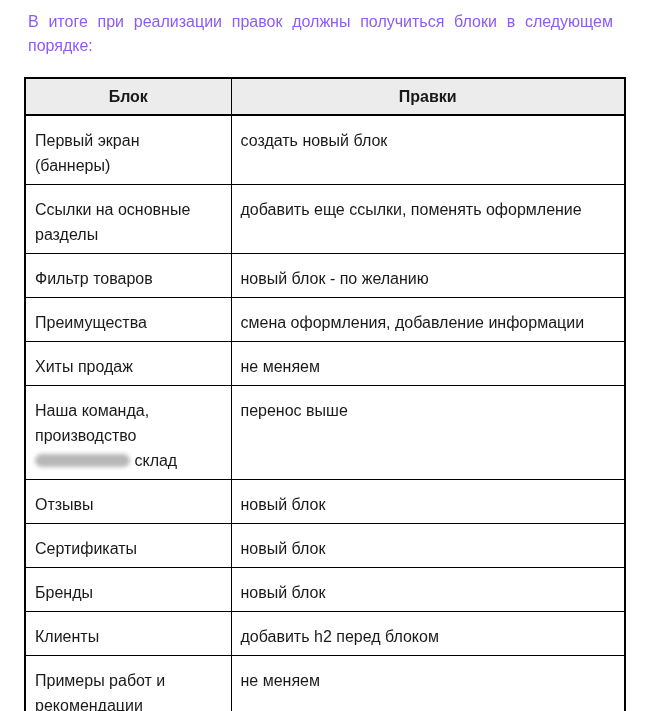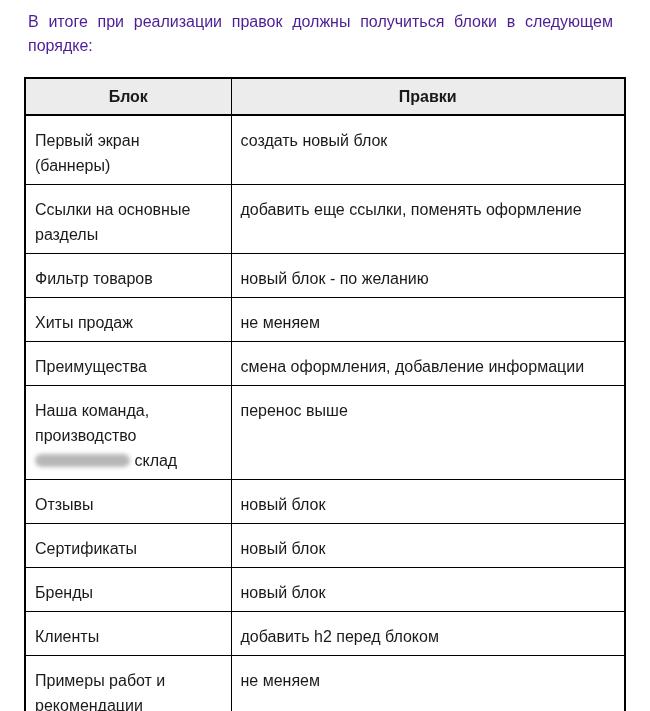--- a/index.html
+++ b/index.html
@@ -16,21 +16,21 @@
     padding: 10px 26px 0 24px;
     background: #ffffff;
     overflow: hidden;
   }
   .intro {
     width: 585px;
     margin: 0 0 0 4px;
     font-size: 16px;
     line-height: 24px;
     text-align: justify;
-    color: #4c1d95;
+    color: #8b5cf6;
   }
   table.edits-table {
     border-collapse: collapse;
     margin-top: 19px;
     width: 600px;
     table-layout: fixed;
     border: 2px solid #000000;
   }
   table.edits-table th,
   table.edits-table td {
@@ -90,26 +90,26 @@
       <tr>
         <td><span class="cell-text">Ссылки на основные
 разделы</span></td>
         <td><span class="cell-text">добавить еще ссылки, поменять оформление</span></td>
       </tr>
       <tr>
         <td><span class="cell-text">Фильтр товаров</span></td>
         <td><span class="cell-text">новый блок - по желанию</span></td>
       </tr>
       <tr>
+        <td><span class="cell-text">Преимущества</span></td>
+        <td><span class="cell-text">смена оформления, добавление информации</span></td>
+      </tr>
+      <tr>
         <td><span class="cell-text">Хиты продаж</span></td>
         <td><span class="cell-text">не меняем</span></td>
-      </tr>
-      <tr>
-        <td><span class="cell-text">Преимущества</span></td>
-        <td><span class="cell-text">смена оформления, добавление информации</span></td>
       </tr>
       <tr>
         <td><span class="cell-text">Наша команда,
 производство
 </span><span class="redacted"></span><span class="cell-text"> склад</span></td>
         <td><span class="cell-text">перенос выше</span></td>
       </tr>
       <tr>
         <td><span class="cell-text">Отзывы</span></td>
         <td><span class="cell-text">новый блок</span></td>

